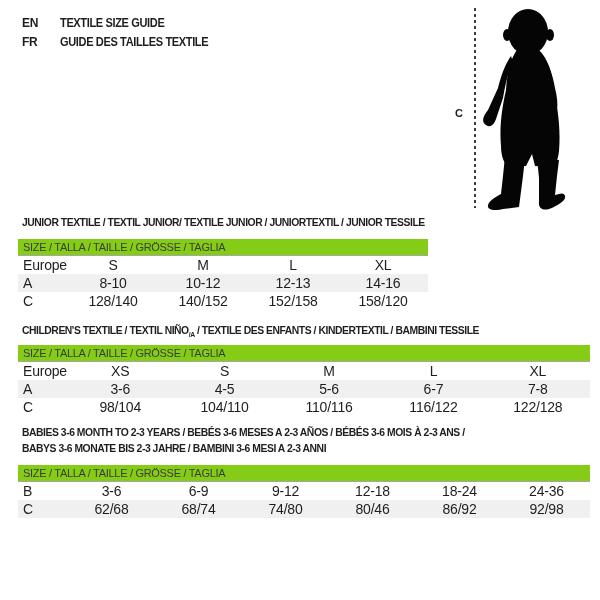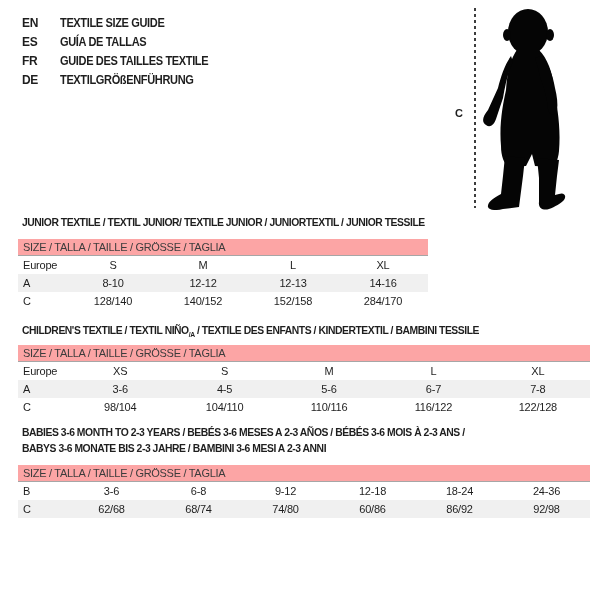--- a/index.html
+++ b/index.html
@@ -24,53 +24,45 @@
     position:absolute;left:22px;font-weight:bold;font-size:11.5px;letter-spacing:-0.5px;
     transform:scaleX(0.9);transform-origin:0 0;white-space:nowrap;line-height:16px;
   }
   .sec-title sub{font-size:7.5px;}
   
   .tbl{position:absolute;left:18px;}
   .t1{top:239px;width:410px;}
   .t2{top:345px;width:572px;}
   .t3{top:465px;width:572px;}
   .size-bar{
-    height:16px;line-height:16px;background:#fca5a5;border-bottom:1px solid #a6a6a6;
+    height:16px;line-height:16px;background:#84cc16;border-bottom:1px solid #a6a6a6;
     font-size:11px;letter-spacing:-0.3px;color:#3c3c3c;padding-left:5px;white-space:nowrap;
   }
-  .trow{display:flex;height:18px;align-items:center;font-size:11px;letter-spacing:-0.2px;}
+  .trow{display:flex;height:18px;align-items:center;font-size:14px;letter-spacing:-0.2px;}
   .trow.alt{background:#f0f0f0;}
   .lab{width:50px;padding-left:5px;box-sizing:border-box;}
   .cell{flex:1;text-align:center;white-space:nowrap;}
   
   .legend{position:absolute;left:22px;top:534px;}
   .legend-line{height:18.5px;font-weight:bold;font-size:11.5px;letter-spacing:-0.5px;
     transform:scaleX(0.9);transform-origin:0 50%;white-space:nowrap;line-height:18.5px;}
 </style>
 </head>
 <body>
 
 <div class="page">
 
   <div class="lang-block">
     <div class="lang-row">
       <span class="lang-code">EN</span>
       <span class="lang-title">TEXTILE SIZE GUIDE</span>
     </div>
     <div class="lang-row">
-      <span class="lang-code">ES</span>
-      <span class="lang-title">GUÍA DE TALLAS</span>
-    </div>
-    <div class="lang-row">
       <span class="lang-code">FR</span>
       <span class="lang-title">GUIDE DES TAILLES TEXTILE</span>
-    </div>
-    <div class="lang-row">
-      <span class="lang-code">DE</span>
-      <span class="lang-title">TEXTILGRÖßENFÜHRUNG</span>
     </div>
   </div>
 
   <div class="dashed-line"></div>
   <div class="measure-label">C</div>
   <svg class="silhouette" width="104" height="204" viewBox="0 0 104 204">
     <g fill="#050505">
       <ellipse cx="47" cy="26" rx="20" ry="23"></ellipse>
       <ellipse cx="26" cy="29" rx="4" ry="6"></ellipse>
       <ellipse cx="69" cy="29" rx="4" ry="6"></ellipse>
@@ -89,30 +81,30 @@
     <div class="trow">
       <span class="lab">Europe</span>
       <span class="cell">S</span>
       <span class="cell">M</span>
       <span class="cell">L</span>
       <span class="cell">XL</span>
     </div>
     <div class="trow alt">
       <span class="lab">A</span>
       <span class="cell">8-10</span>
-      <span class="cell">12-12</span>
+      <span class="cell">10-12</span>
       <span class="cell">12-13</span>
       <span class="cell">14-16</span>
     </div>
     <div class="trow">
       <span class="lab">C</span>
       <span class="cell">128/140</span>
       <span class="cell">140/152</span>
       <span class="cell">152/158</span>
-      <span class="cell">284/170</span>
+      <span class="cell">158/120</span>
     </div>
   </div>
 
   <div class="sec-title" style="top:322px;"><span>CHILDREN'S TEXTILE / TEXTIL NIÑO</span><sub>/A</sub><span> / TEXTILE DES ENFANTS / KINDERTEXTIL / BAMBINI TESSILE</span></div>
   <div class="tbl t2">
     <div class="size-bar">SIZE / TALLA / TAILLE / GRÖSSE / TAGLIA</div>
     <div class="trow">
       <span class="lab">Europe</span>
       <span class="cell">XS</span>
       <span class="cell">S</span>
@@ -140,31 +132,31 @@
 
   <div class="sec-title" style="top:424px;">
     <div>BABIES 3-6 MONTH TO 2-3 YEARS / BEBÉS 3-6 MESES A 2-3 AÑOS / BÉBÉS 3-6 MOIS À 2-3 ANS /</div>
     <div>BABYS 3-6 MONATE BIS 2-3 JAHRE / BAMBINI 3-6 MESI A 2-3 ANNI</div>
   </div>
   <div class="tbl t3">
     <div class="size-bar">SIZE / TALLA / TAILLE / GRÖSSE / TAGLIA</div>
     <div class="trow">
       <span class="lab">B</span>
       <span class="cell">3-6</span>
-      <span class="cell">6-8</span>
+      <span class="cell">6-9</span>
       <span class="cell">9-12</span>
       <span class="cell">12-18</span>
       <span class="cell">18-24</span>
       <span class="cell">24-36</span>
     </div>
     <div class="trow alt">
       <span class="lab">C</span>
       <span class="cell">62/68</span>
       <span class="cell">68/74</span>
       <span class="cell">74/80</span>
-      <span class="cell">60/86</span>
+      <span class="cell">80/46</span>
       <span class="cell">86/92</span>
       <span class="cell">92/98</span>
     </div>
   </div>
 
 
 </div>
 
 </body></html>

